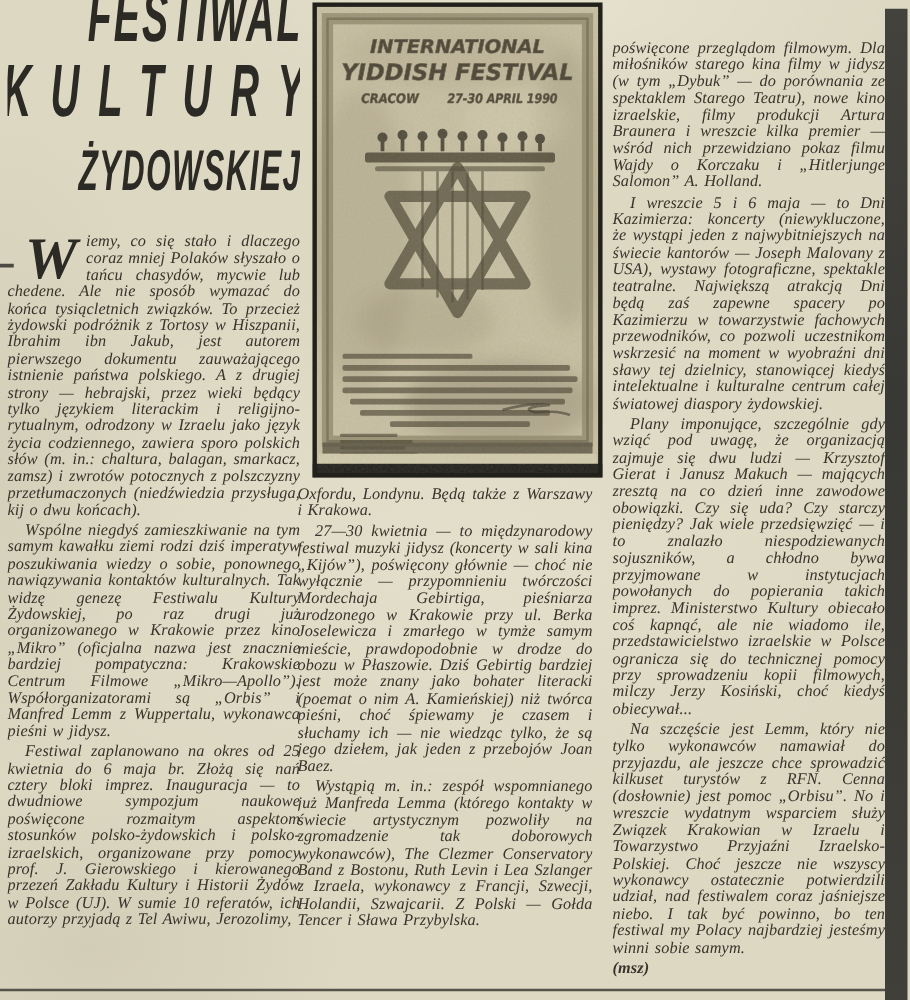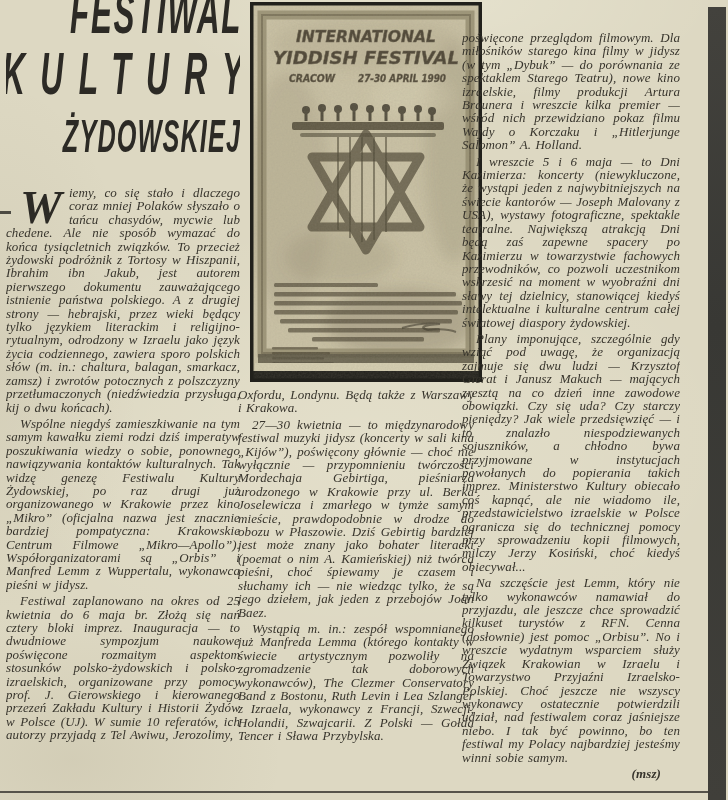--- a/index.html
+++ b/index.html
@@ -15,40 +15,40 @@
       #ddd8c2;
     color:#36332c;font-style:italic;}
   
   .col{position:absolute;top:0;bottom:6px;overflow:hidden;
     font-size:13px;line-height:13.4px;text-align:justify;
     letter-spacing:.1px;word-spacing:1px;color:#37342c;}
   .col p{margin:0 0 3px 0;}
   .col p.ind{text-indent:14px;}
   #col1{left:6px;width:234px;}
   #col2{left:238px;width:236px;}
-  #col3{left:462px;width:218px;padding-top:31px;}
+  #col3{left:490px;width:218px;padding-top:31px;}
   
   .masthead{height:184px;position:relative;margin-bottom:2px;
     font-family:"Liberation Sans", sans-serif;font-weight:700;color:#2c2a25;}
   .mast-line{position:absolute;white-space:nowrap;}
   .t1{top:6px;right:-2px;font-size:56px;transform:scale(.56,1.02);transform-origin:100% 0;letter-spacing:3px;}
   .t2{top:66px;left:-4px;font-size:58px;transform:scale(.55,1.02);transform-origin:0 0;letter-spacing:.48em;}
   .t3{top:130px;right:-1px;font-size:46px;transform:scale(.55,1.0);transform-origin:100% 0;letter-spacing:2px;}
   
   .dropcap{float:left;font-weight:700;font-size:47px;line-height:38px;
     padding:2px 7px 0 14px;color:#2c2a25;}
   
   .photo{position:absolute;left:250px;top:2px;width:232px;height:380px;text-align:center;}
   .photo svg{display:block;}
   
   .edge-bar{position:absolute;left:708px;top:7px;width:18px;height:793px;
     background:linear-gradient(180deg,#43423d,#383834 40%,#403f3a);}
   .bottom-rule{position:absolute;left:0;top:791px;width:708px;height:2px;background:#56534a;}
   .margin-dash{position:absolute;left:0;top:211px;width:11px;height:3px;background:#4c4a42;}
-  .sig{text-align:right;font-weight:700;padding-right:19px;}
+  .sig{text-align:left;font-weight:700;padding-right:19px;}
 </style>
 </head>
 <body>
 
 <div class="page">
 
   <div class="col" id="col1">
     <div class="masthead">
       <div class="mast-line t1">FESTIWAL</div>
       <div class="mast-line t2">KULTURY</div>

